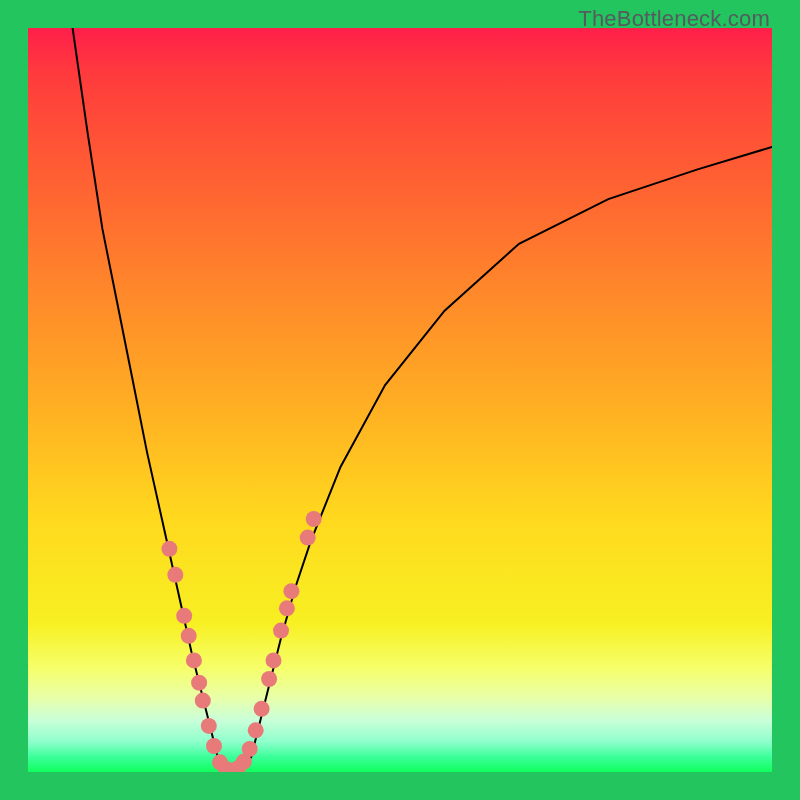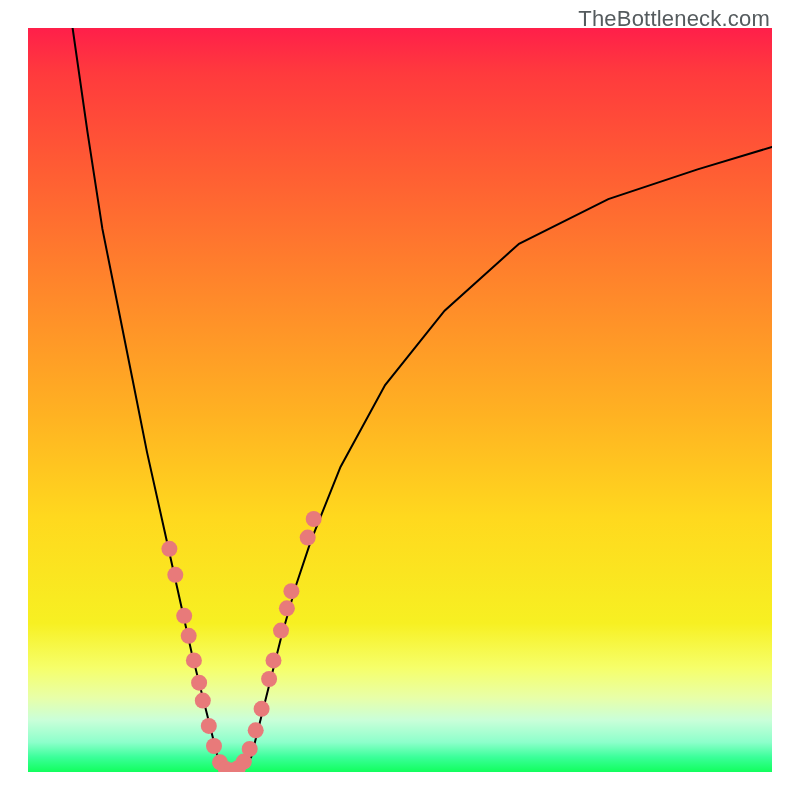--- a/index.html
+++ b/index.html
@@ -7,21 +7,21 @@
     padding: 0;
     width: 800px;
     height: 800px;
     overflow: hidden;
     background: #000;
     font-family: Arial, Helvetica, sans-serif;
   }
   .frame {
     position: absolute;
     inset: 0;
-    background: #ffffff;
+    background: #22c55e;
   }
   .plot-area {
     position: absolute;
     left: 28px;
     top: 28px;
     width: 744px;
     height: 744px;
     
     background: linear-gradient(
       to bottom,

